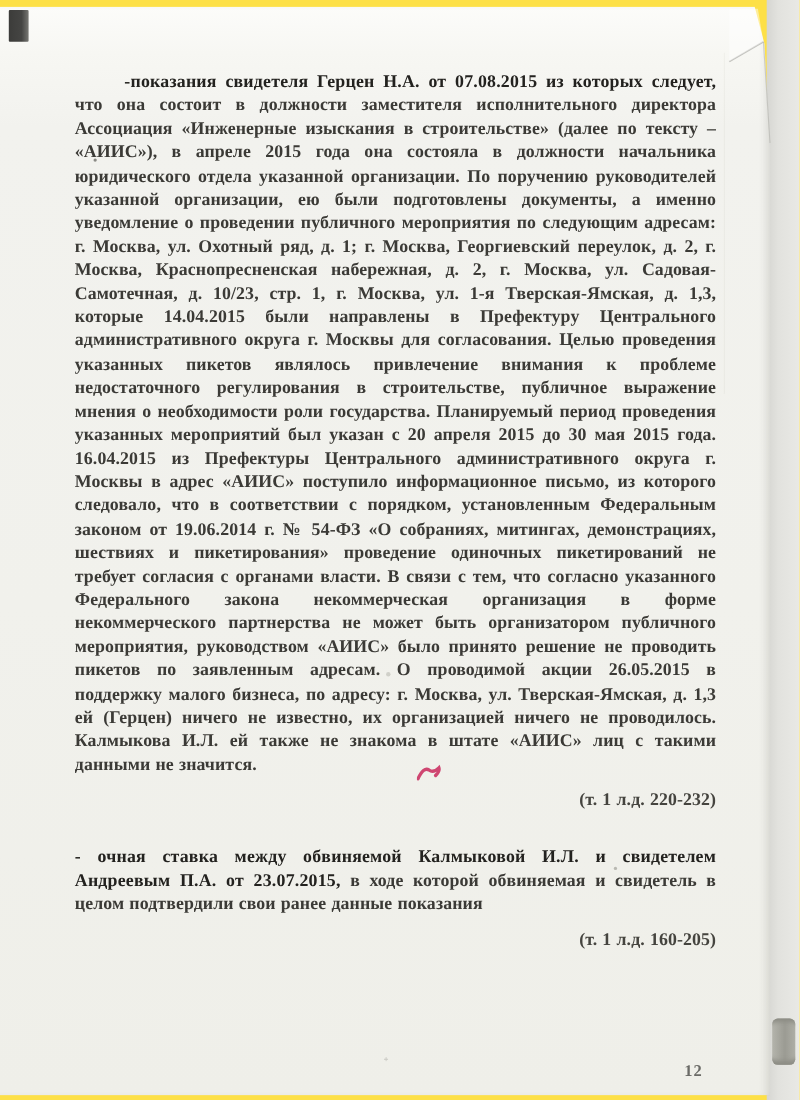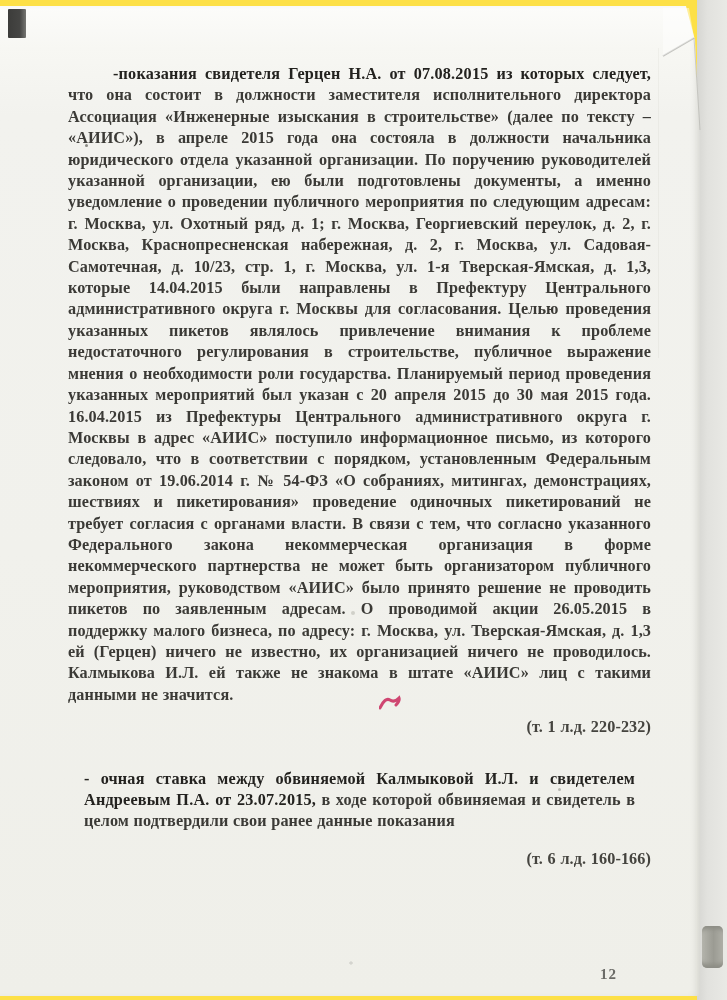--- a/index.html
+++ b/index.html
@@ -27,23 +27,23 @@
     border-radius:1px;
   }
   .content {
     position:absolute; left:68px; top:64px; width:583px;
     color:#3b3a36; font-size:16.2px; line-height:21.4px;
     text-align:justify; word-spacing:0.5px; letter-spacing:0.1px;
   }
   .content b { color:#23221f; letter-spacing:0.2px; }
   .par-testimony { margin:0; text-indent:45px; }
   .ref-line { margin:11px 0 30px; text-align:right; text-indent:0; color:#45443f; }
-  .par-item { margin:16px; text-indent:0; }
+  .par-item { margin:0; text-indent:0; }
   .page-number {
-    position:absolute; left:600px; top:966px;
+    position:absolute; left:622px; top:966px;
     font-size:15px; color:#6b6b67; letter-spacing:1px;
   }
   .red-mark { position:absolute; left:379px; top:694px; width:24px; height:18px; }
   .edge-blob {
     position:absolute; left:702px; top:926px; width:21px; height:42px;
     border-radius:5px;
     background:linear-gradient(90deg,#b4b4ac 0,#9b9b93 55%,#aeaea6 100%);
     box-shadow:inset 0 10px 4px -7px #8d8d85, inset 0 -12px 4px -8px #8d8d85;
     filter:blur(0.4px);
   }
@@ -72,21 +72,21 @@
   <div class="crease"></div>
 
   <div class="content">
 
     <p class="par-testimony"><b>-показания свидетеля Герцен Н.А. от 07.08.2015 из которых следует,</b> <span>что она состоит в должности заместителя исполнительного директора Ассоциация «Инженерные изыскания в строительстве» (далее по тексту – «АИИС»), в апреле 2015 года она состояла в должности начальника юридического отдела указанной организации. По поручению руководителей указанной организации, ею были подготовлены документы, а именно уведомление о проведении публичного мероприятия по следующим адресам: г. Москва, ул. Охотный ряд, д. 1; г. Москва, Георгиевский переулок, д. 2, г. Москва, Краснопресненская набережная, д. 2, г. Москва, ул. Садовая-Самотечная, д. 10/23, стр. 1, г. Москва, ул. 1-я Тверская-Ямская, д. 1,3, которые 14.04.2015 были направлены в Префектуру Центрального административного округа г. Москвы для согласования. Целью проведения указанных пикетов являлось привлечение внимания к проблеме недостаточного регулирования в строительстве, публичное выражение мнения о необходимости роли государства. Планируемый период проведения указанных мероприятий был указан с 20 апреля 2015 до 30 мая 2015 года. 16.04.2015 из Префектуры Центрального административного округа г. Москвы в адрес «АИИС» поступило информационное письмо, из которого следовало, что в соответствии с порядком, установленным Федеральным законом от 19.06.2014 г. № 54-ФЗ «О собраниях, митингах, демонстрациях, шествиях и пикетирования» проведение одиночных пикетирований не требует согласия с органами власти. В связи с тем, что согласно указанного Федерального закона некоммерческая организация в форме некоммерческого партнерства не может быть организатором публичного мероприятия, руководством «АИИС» было принято решение не проводить пикетов по заявленным адресам. О проводимой акции 26.05.2015 в поддержку малого бизнеса, по адресу: г. Москва, ул. Тверская-Ямская, д. 1,3 ей (Герцен) ничего не известно, их организацией ничего не проводилось. Калмыкова И.Л. ей также не знакома в штате «АИИС» лиц с такими данными не значится.</span></p>
 
     <p class="ref-line">(т. 1 л.д. 220-232)</p>
 
     <p class="par-item"><b>- очная ставка между обвиняемой Калмыковой И.Л. и свидетелем Андреевым П.А. от 23.07.2015,</b> <span>в ходе которой обвиняемая и свидетель в целом подтвердили свои ранее данные показания</span></p>
 
-    <p class="ref-line">(т. 6 л.д. 160-166)</p>
+    <p class="ref-line">(т. 1 л.д. 160-205)</p>
 
 
 
   </div>
 
   <svg class="red-mark" viewBox="0 0 24 18">
     <path d="M1,14 Q6,3 11,6 Q15,9 20,4 Q21,7 17,11" fill="none" stroke="#c9285c" stroke-width="3" stroke-linecap="round" opacity="0.85"></path>
   </svg>
 
   <svg class="fold-svg" viewBox="0 0 727 1000">

